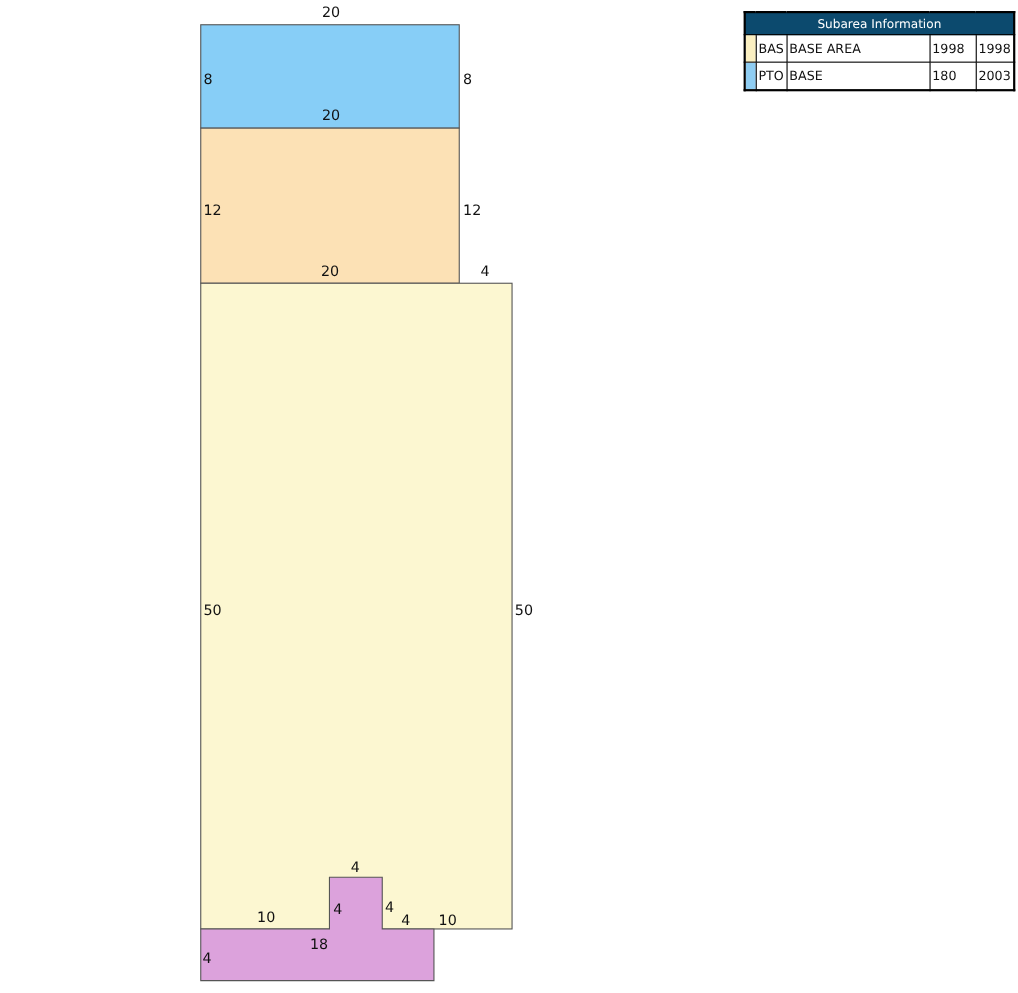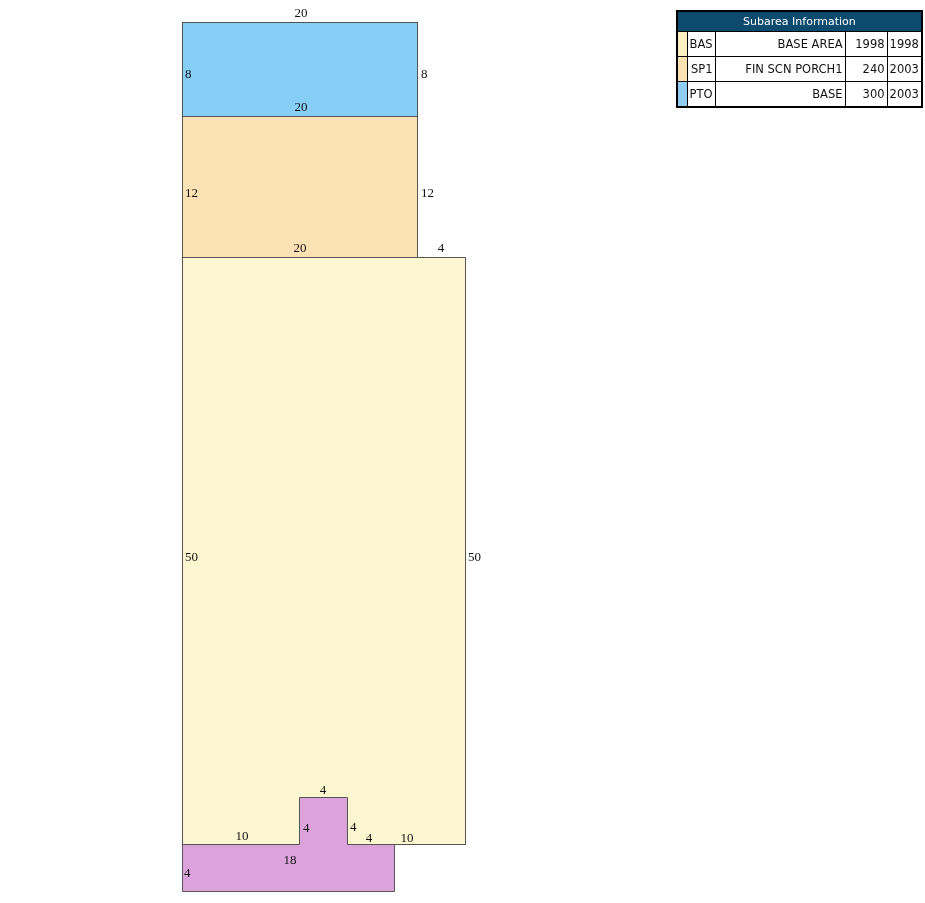--- a/index.html
+++ b/index.html
@@ -23,21 +23,20 @@
   #sketch-svg rect, #sketch-svg polygon {
     stroke: #555555;
     stroke-width: 1;
   }
   .dim {
     position: absolute;
     font-size: 13px;
     line-height: 13px;
     color: #111111;
     white-space: nowrap;
-    font-family: Liberation Serif, serif;
   }
   .dim.center { transform: translate(-50%, -50%); }
   .dim.left   { transform: translateY(-50%); }
   table.subarea {
     position: absolute;
     left: 676px;
     top: 10px;
     border-collapse: collapse;
     border: 2px solid #000000;
     table-layout: fixed;
@@ -49,21 +48,21 @@
     color: #ffffff;
     font-weight: normal;
     font-size: 11px;
     text-align: center;
     border: 1px solid #000000;
     padding: 0;
   }
   table.subarea td {
     height: 24px;
     border: 1px solid #000000;
-    text-align: right;
+    text-align: left;
     padding: 0 2px;
     overflow: hidden;
     white-space: nowrap;
   }
   table.subarea td.swatch { padding: 0; }
   col.c-swatch { width: 10px; }
   col.c-code   { width: 27px; }
   col.c-desc   { width: 130px; }
   col.c-area   { width: 42px; }
   col.c-year   { width: 33px; }
@@ -118,29 +117,22 @@
     </thead>
     <tbody>
       <tr>
         <td class="swatch" style="background-color: rgb(250, 239, 193);"></td>
         <td>BAS</td>
         <td>BASE AREA</td>
         <td>1998</td>
         <td>1998</td>
       </tr>
       <tr>
-        <td class="swatch" style="background-color: rgb(252, 225, 181);"></td>
-        <td>SP1</td>
-        <td>FIN SCN PORCH1</td>
-        <td>240</td>
-        <td>2003</td>
-      </tr>
-      <tr>
         <td class="swatch" style="background-color: rgb(143, 205, 242);"></td>
         <td>PTO</td>
         <td>BASE</td>
-        <td>300</td>
+        <td>180</td>
         <td>2003</td>
       </tr>
     </tbody>
   </table>
 
 </div>
 
 </body></html>

